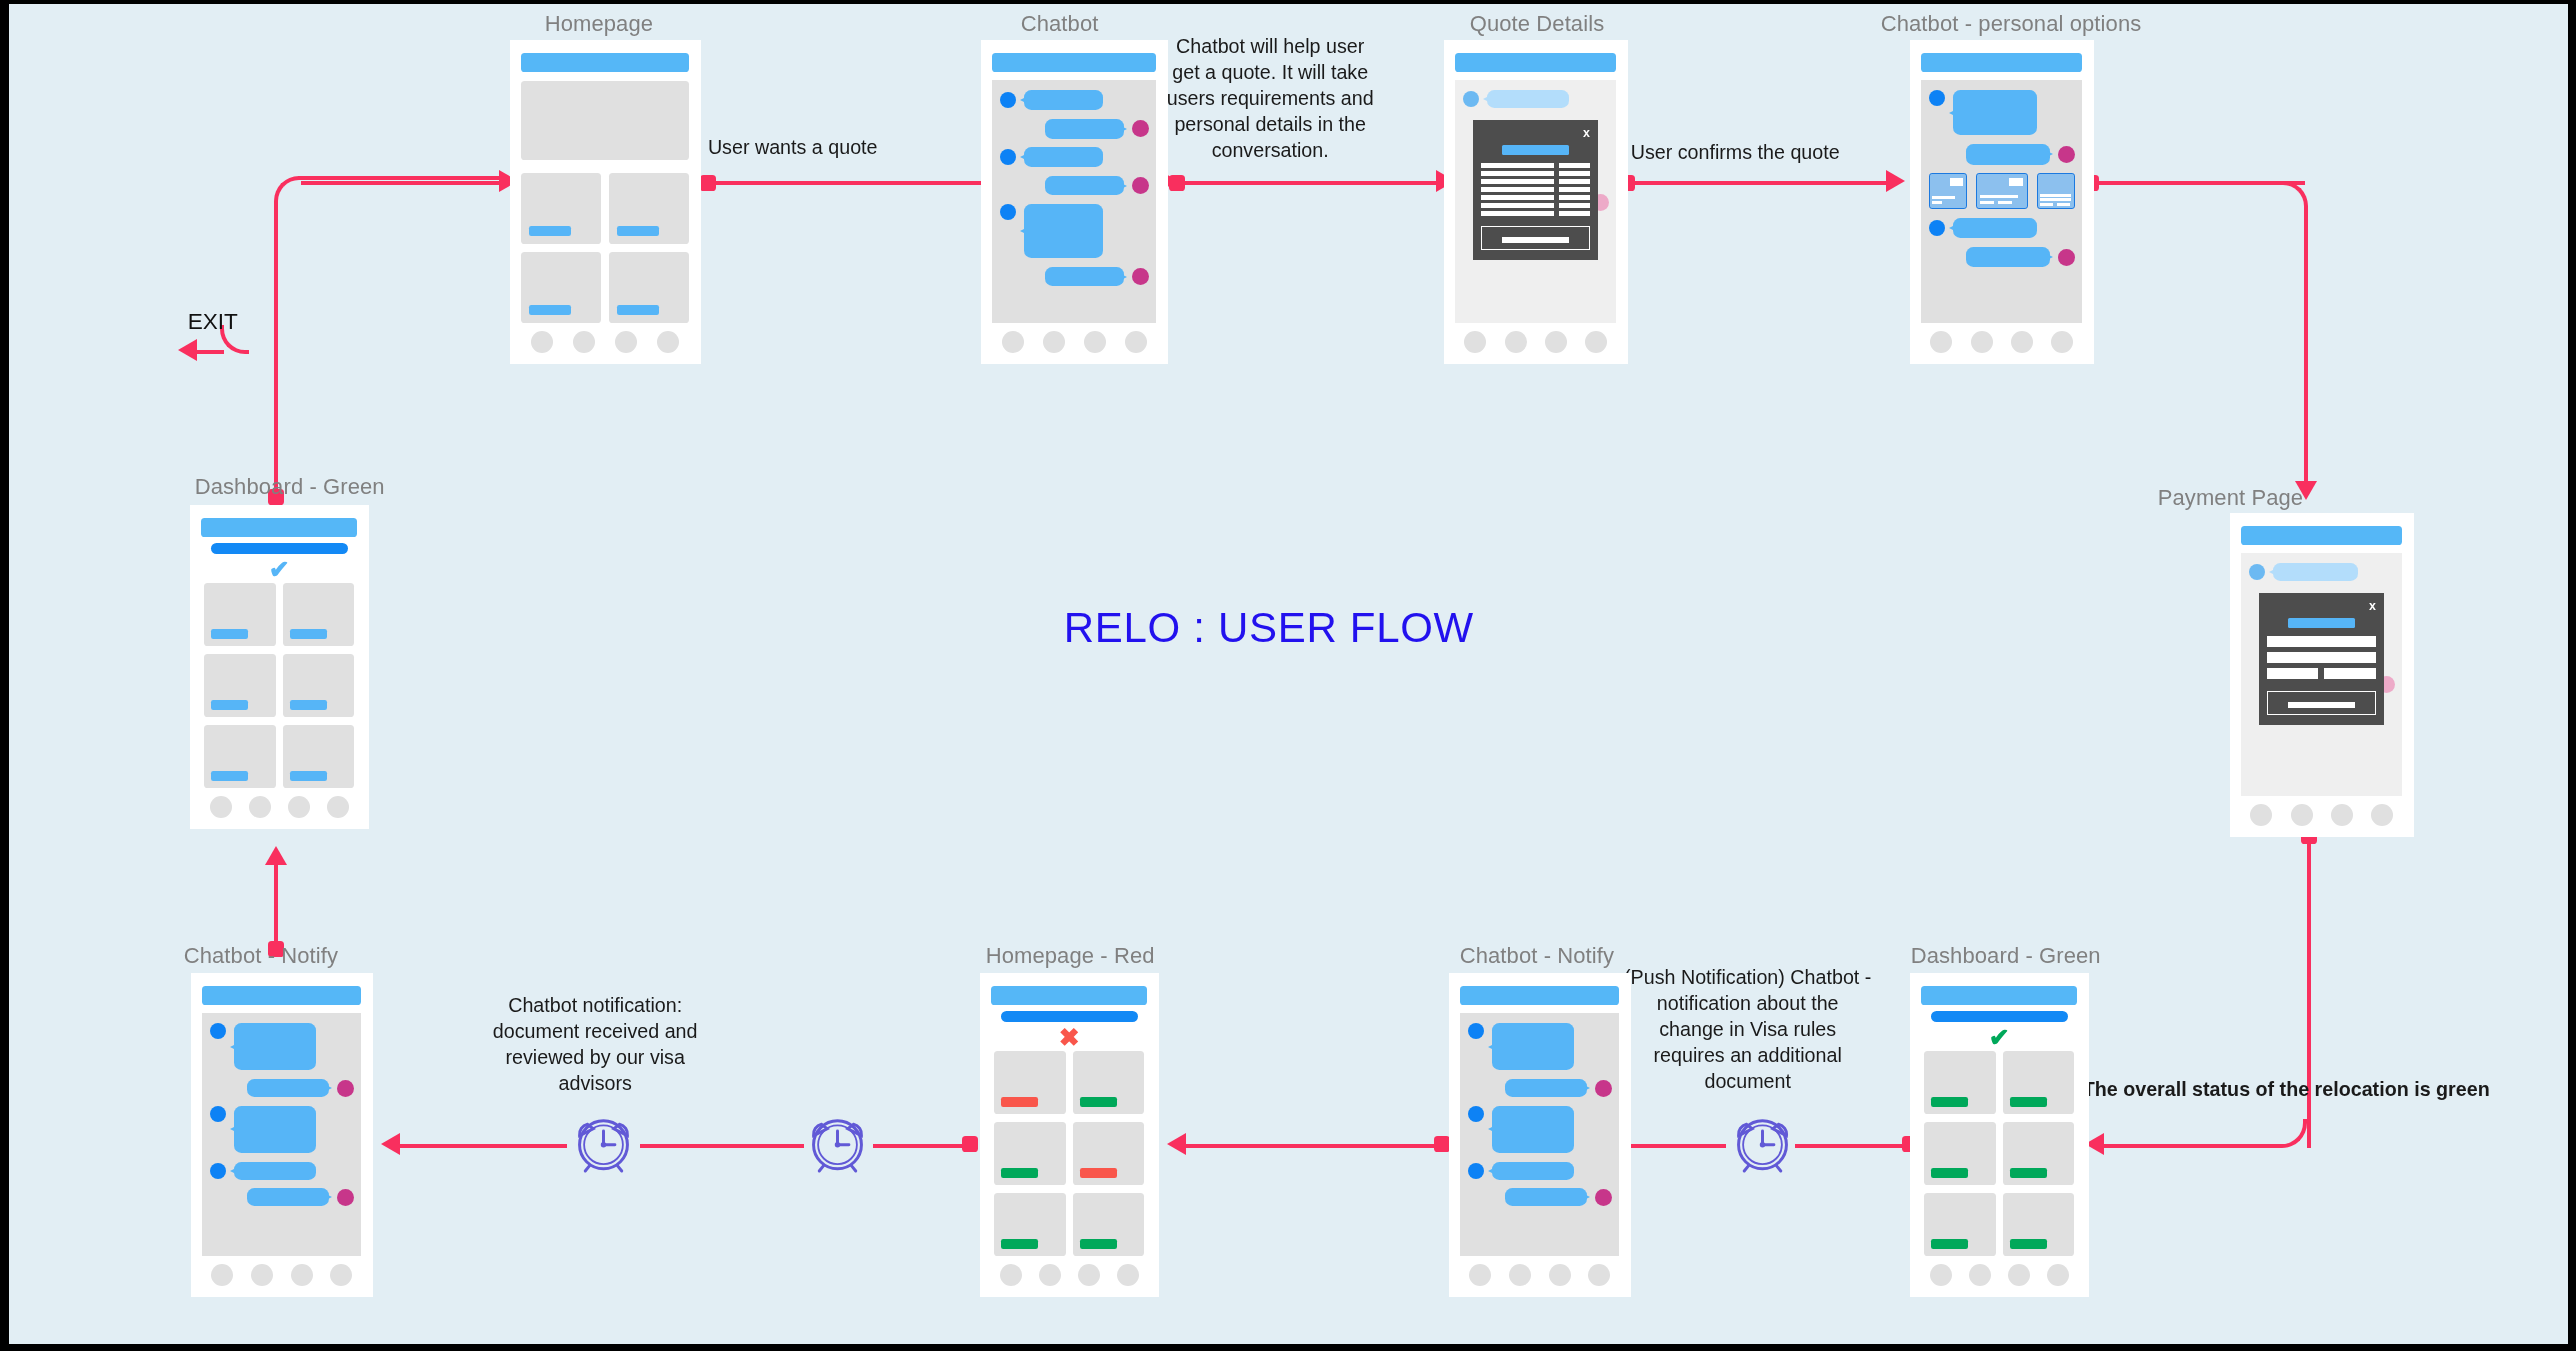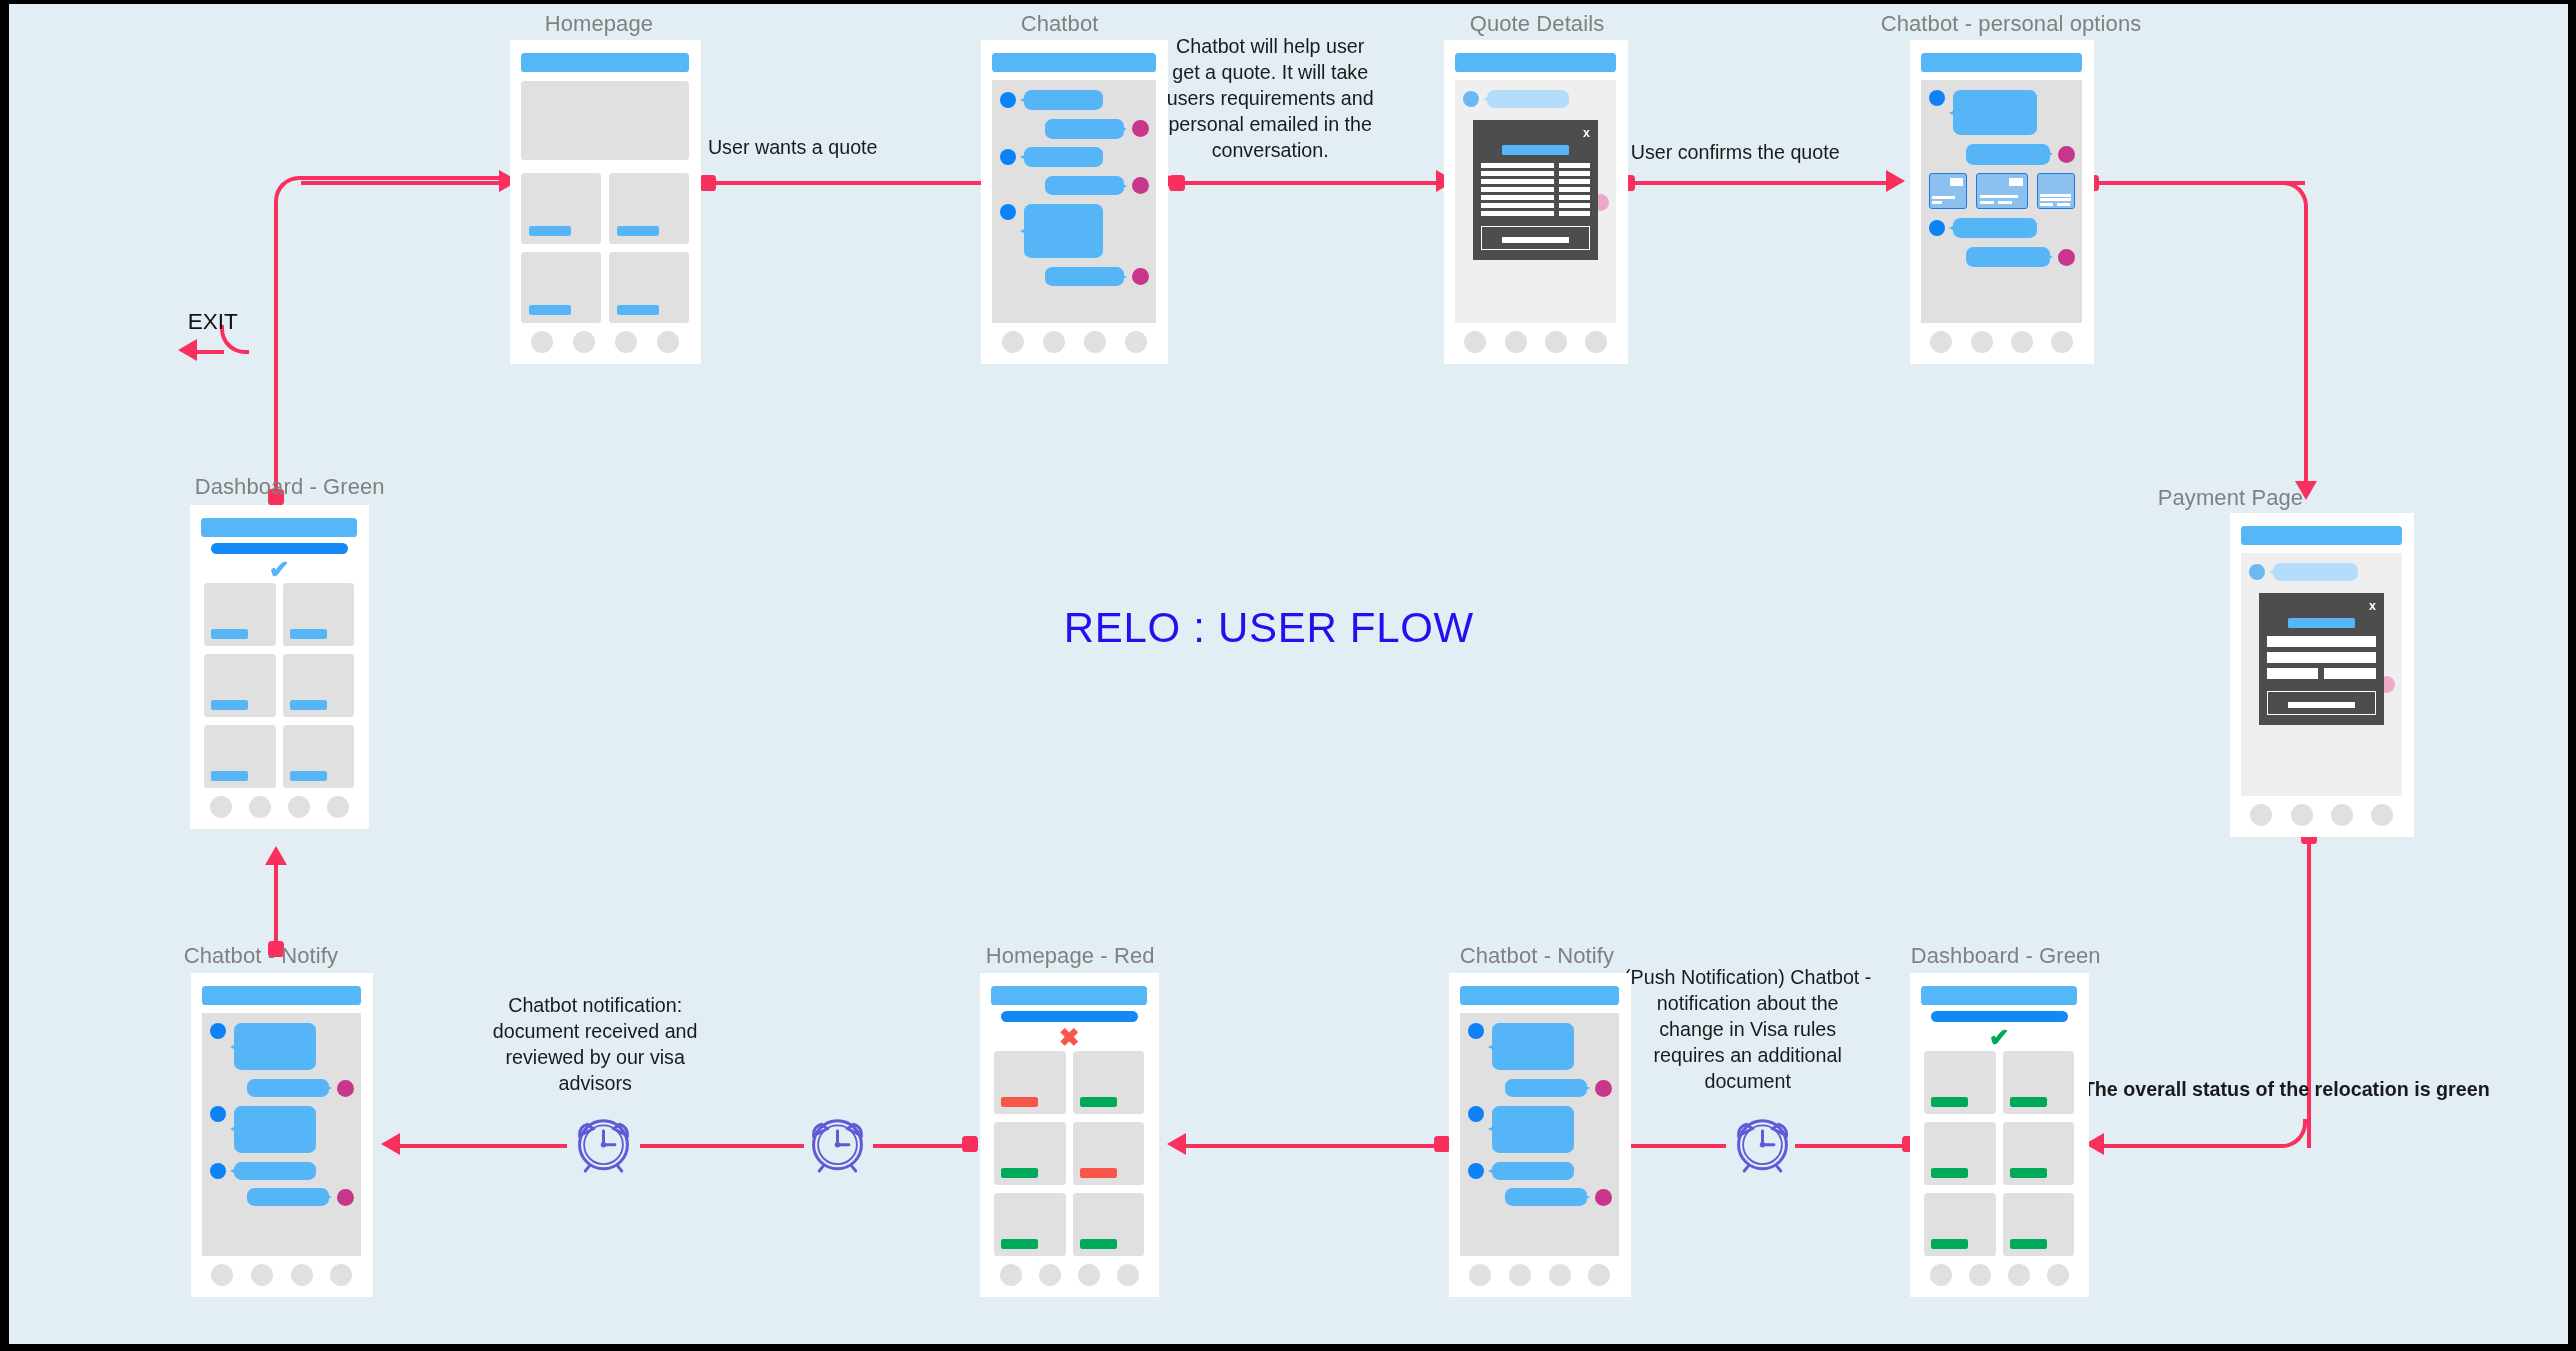--- a/index.html
+++ b/index.html
@@ -206,21 +206,21 @@
   <div class="arrow-r" style="left:490px; top:166px;"></div>
 
   <div class="knob" style="left:691px; top:171px;"></div>
   <div class="line-h" style="left:698px; top:177px; width:461px;"></div>
   <div class="arrow-r" style="left:1150px; top:166px;"></div>
   <div class="edge-label" style="left:689px; top:130px; width:190px;">User wants a quote</div>
 
   <div class="knob" style="left:1160px; top:171px;"></div>
   <div class="line-h" style="left:1168px; top:177px; width:268px;"></div>
   <div class="arrow-r" style="left:1427px; top:166px;"></div>
-  <div class="note" style="left:1152px; top:29px; width:219px;">Chatbot will help user get a quote. It will take users requirements and personal emailed in the conversation.</div>
+  <div class="note" style="left:1152px; top:29px; width:219px;">Chatbot will help user get a quote. It will take users requirements and personal details in the conversation.</div>
 
   <div class="knob" style="left:1610px; top:171px;"></div>
   <div class="line-h" style="left:1617px; top:177px; width:268px;"></div>
   <div class="arrow-r" style="left:1877px; top:166px;"></div>
   <div class="edge-label" style="left:1588px; top:135px; width:277px;">User confirms the quote</div>
 
   <div class="knob" style="left:2074px; top:171px;"></div>
   <div class="line-h" style="left:2081px; top:177px; width:215px;"></div>
   <div class="corner tr" style="left:2270px; top:177px; width:29px; height:29px;"></div>
   <div class="line-v" style="left:2295px; top:202px; height:284px;"></div>

